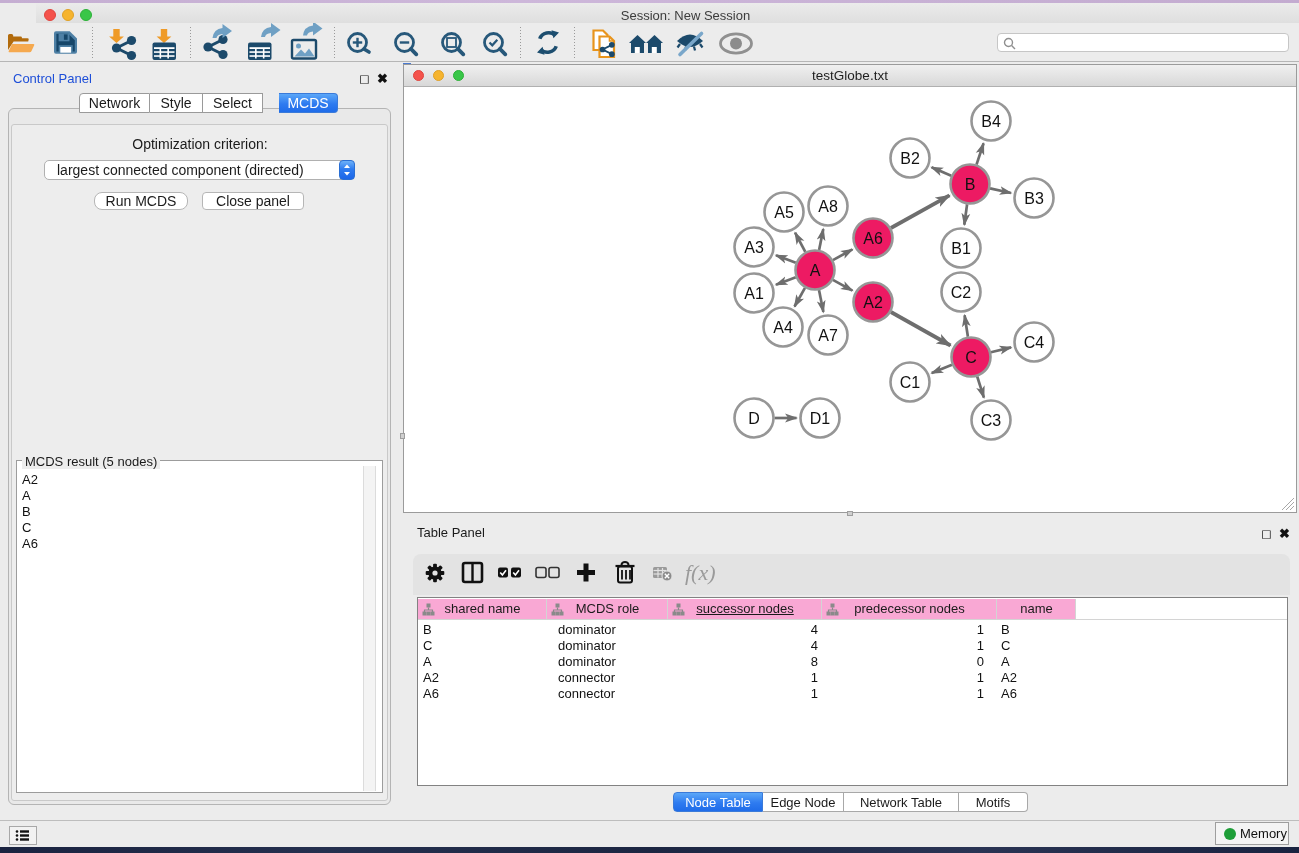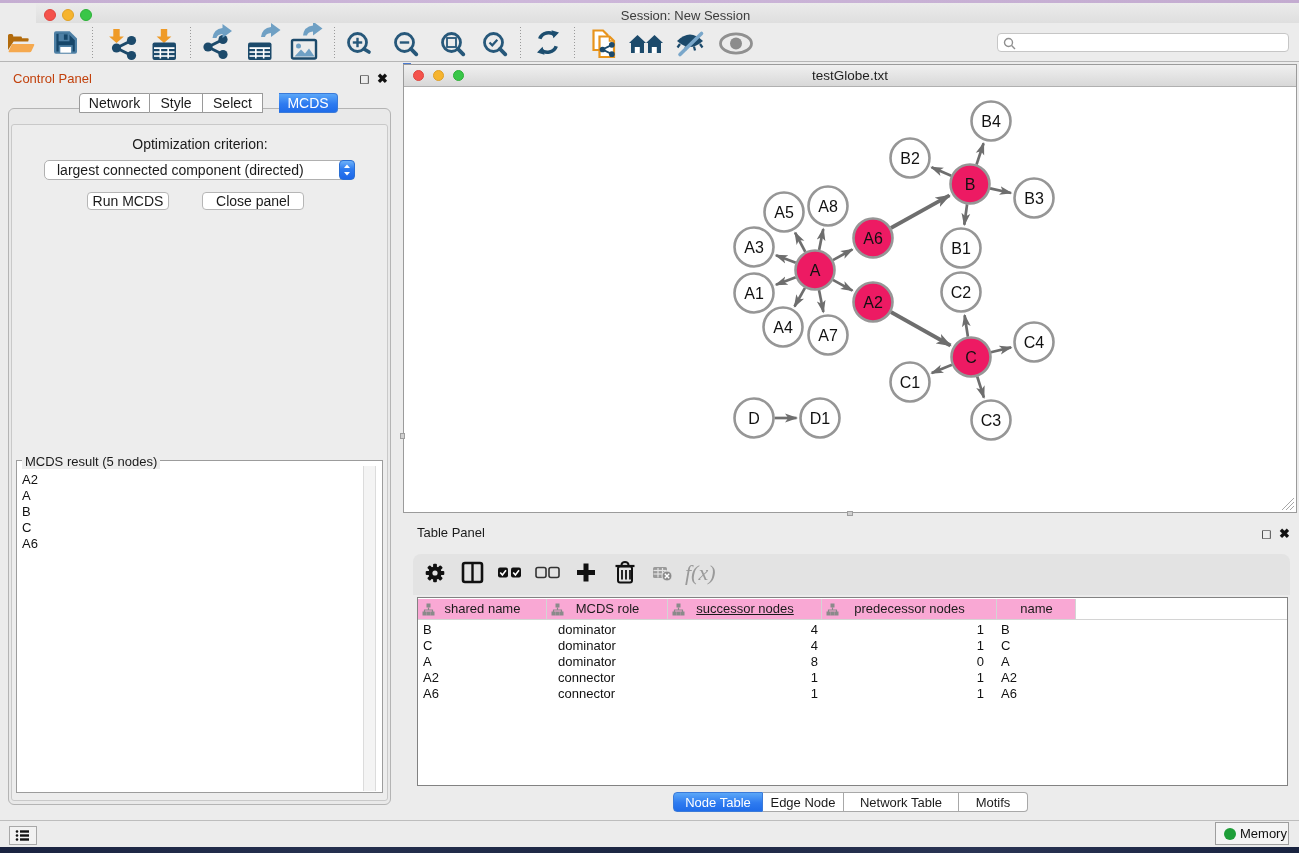--- a/index.html
+++ b/index.html
@@ -8,21 +8,21 @@
 .abs { position:absolute; }
 .wallpaper-top { left:0; top:0; width:1299px; height:3px; background:linear-gradient(90deg,#c5aed2,#cdb7da 40%,#c3abd0); }
 .titlebar { left:0; top:3px; width:1299px; height:37px; background:linear-gradient(#ebebeb,#d5d5d5); border-bottom:1px solid #b1b1b1;margin-left:36px; }
 .tl { border-radius:50%; width:12px; height:12px; top:6px; }
 .title-text { width:100%; text-align:center; top:5px; font-size:13px; color:#3c3c3c; }
 .toolbar { left:0; top:23px; width:1299px; height:39px; background:#ececec; border-bottom:1px solid #b6b6b6; }
 .sep { top:4px; width:1px; height:31px; background-image:linear-gradient(#9a9a9a 1px, transparent 1px); background-size:1px 3px; }
 .searchbox { left:997px; top:33px; width:292px; height:19px; background:#fff; border:1px solid #c6c6c6; border-radius:4px; }
 
 
-.cp-title { left:13px; top:71px; font-size:13px; color:#c2410c; }
+.cp-title { left:13px; top:71px; font-size:13px; color:#1d4ed8; }
 .tabpane { left:8px; top:108px; width:383px; height:697px; border:1px solid #b4b4b4; border-radius:6px; background:#e9e9e9; }
 .tab { top:93px; height:20px; border:1px solid #9a9a9a; background:#fff; font-size:14px; color:#1b1b1b; text-align:center; line-height:19px; }
 .innerpane { left:11px; top:124px; width:377px; height:677px; border:1px solid #c9c9c9; border-radius:3px; background:#ededed; }
 .opt-label { left:0px; top:136px; width:400px; text-align:center; font-size:14px; color:#1b1b1b; }
 .combo { left:44px; top:160px; width:311px; height:20px; background:#fff; border:1px solid #b0b0b0; border-radius:5px; font-size:14px; color:#1b1b1b; line-height:19px; padding-left:12px; }
 .combo-step { left:339px; top:160px; width:16px; height:20px; border-radius:4px; background:linear-gradient(#6db1f9,#2e7cf0 45%,#1c66e8); border:1px solid #2a6fd4; }
 .btn { top:192px; height:18px; background:#fff; border:1px solid #b6b6b6; border-radius:4px; font-size:14px; color:#1b1b1b; text-align:center; line-height:16px; }
 .groupbox { left:16px; top:460px; width:367px; height:333px; border:1px solid #9c9c9c; }
 .grouplegend { left:22px; top:454px; background:#ededed; font-size:13px; color:#1b1b1b; padding:0 3px; }
 .listbox { left:17px; top:461px; width:365px; height:331px; background:#fff; }
@@ -159,21 +159,21 @@
 <div class="abs tab" style="left:203px;width:60px;border-left:none;">Select</div>
 <div class="abs tab" style="left:279px;width:59px;border-left:none;background:linear-gradient(#5ba7f8,#2e7bf0 55%,#1f6ce9);color:#fff;border-color:#3a7ad9;border-radius:0 4px 4px 0;">MCDS</div>
 <div class="abs opt-label">Optimization criterion:</div>
 <div class="abs combo">largest connected component (directed)</div>
 <div class="abs combo-step">
   <svg width="14" height="18" viewBox="0 0 14 18" style="margin-top:0px">
     <path d="M4 7 L7 3.4 L10 7 Z" fill="#fff"></path>
     <path d="M4 11 L7 14.6 L10 11 Z" fill="#fff"></path>
   </svg>
 </div>
-<div class="abs btn" style="left:87px;width:82px;">Run MCDS</div>
+<div class="abs btn" style="left:94px;width:94px;border-radius:8px;">Run MCDS</div>
 <div class="abs btn" style="left:202px;width:102px;text-align:center;">Close panel</div>
 <div class="abs groupbox"></div>
 <div class="abs listbox">
   <div style="margin-top:11px;">A2</div>
     <div>A</div>
     <div>B</div>
     <div>C</div>
     <div>A6</div>
 </div>
 <div class="abs lb-scroll"></div>

